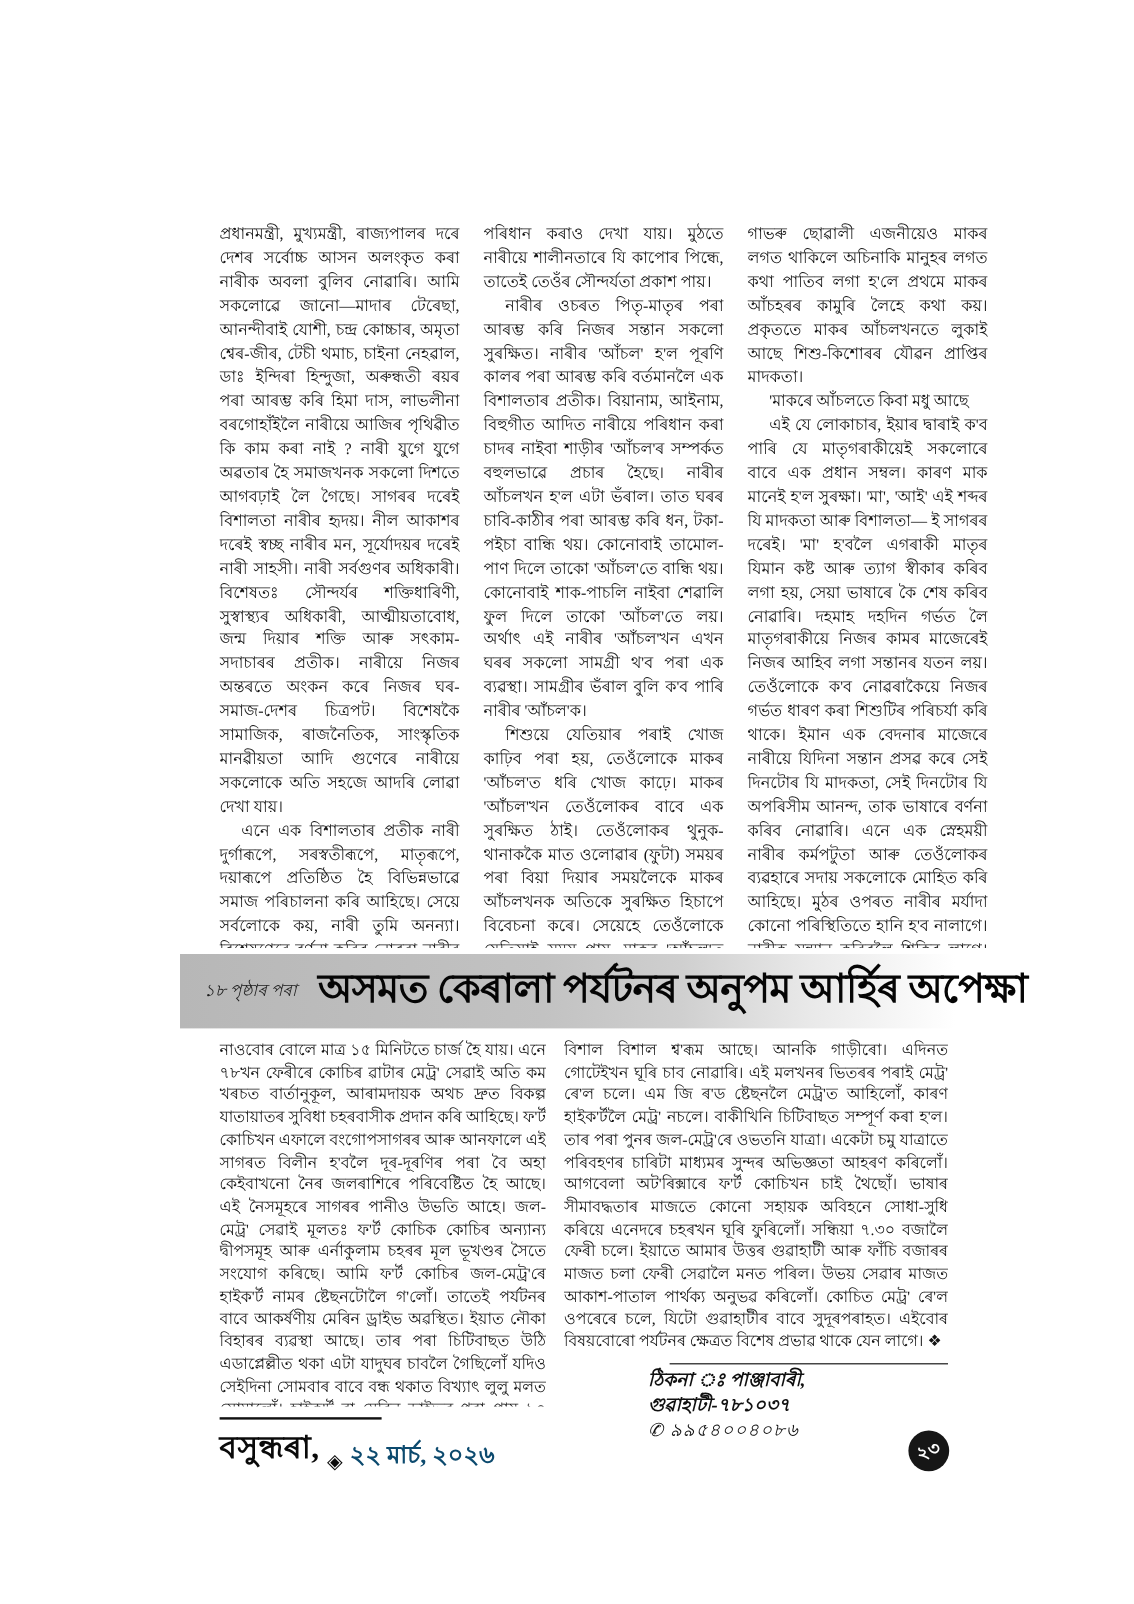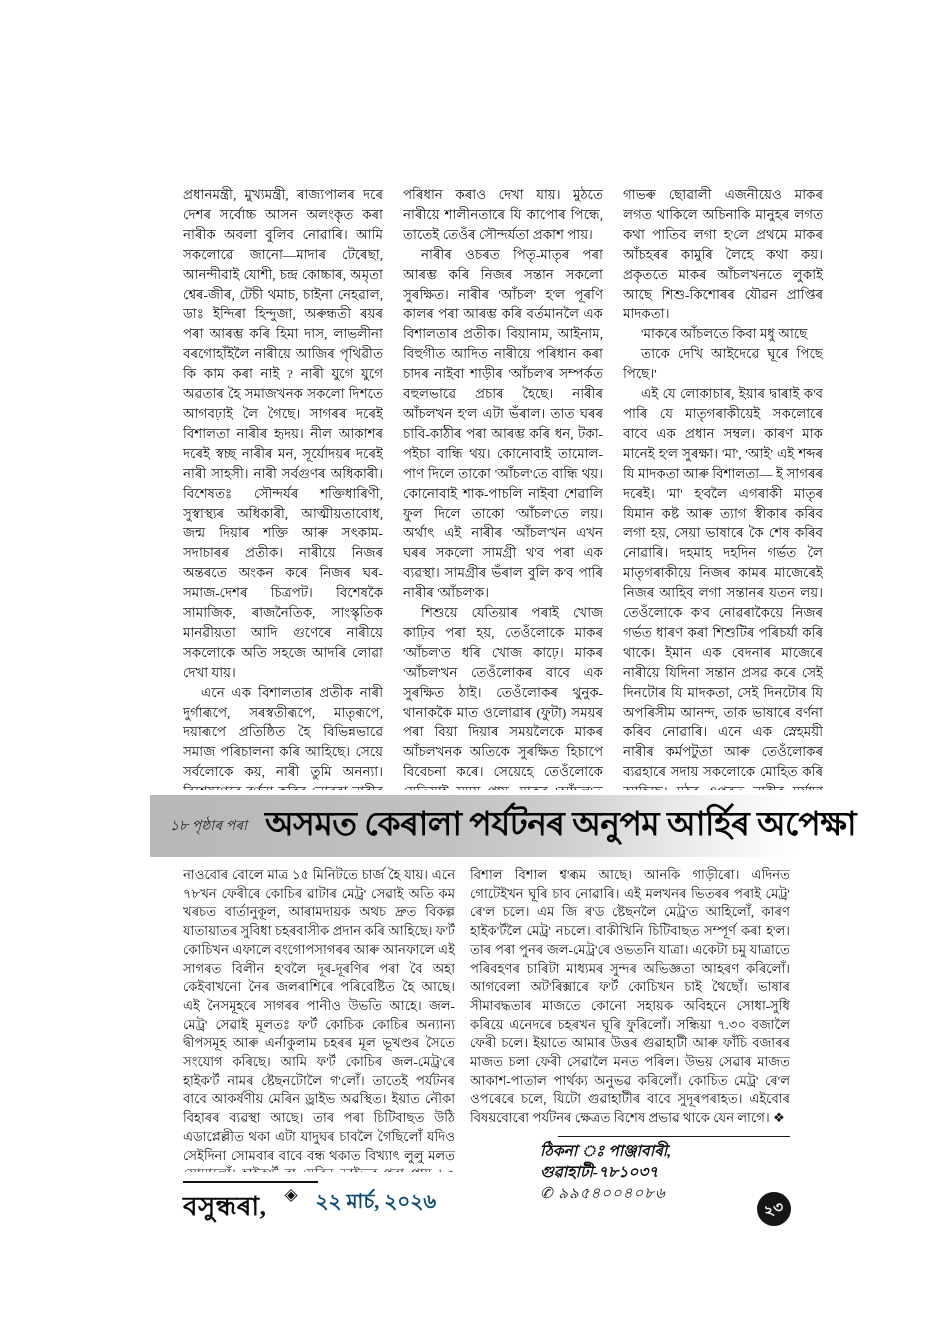--- a/index.html
+++ b/index.html
@@ -46,21 +46,21 @@
 
   
   .addr-block{position:absolute;left:540px;top:1136px;width:250px;text-align:left;}
   .addr-rule{border-top:1.5px solid #1a1a1a;width:232px;margin:0 0 3px auto;}
   .addr-line{font-style:italic;font-weight:bold;font-size:15.5px;line-height:21px;color:#101010;}
   .phone-line{font-style:italic;font-size:15px;line-height:22px;color:#101010;letter-spacing:1px;}
 
   
   .footer-rule{position:absolute;left:183px;top:1181px;width:135px;border-top:2px solid #111;}
   .footer{
-    position:absolute;left:183px;top:1186px;display:flex;align-items:flex-start;gap:18px;
+    position:absolute;left:183px;top:1186px;display:flex;align-items:flex-end;gap:6px;
   }
   .brand{font-weight:bold;font-size:26px;color:#0a0a0a;letter-spacing:0.5px;}
   .ornament{font-size:17px;color:#0a0a0a;position:relative;top:-2px;}
   .date{font-size:20px;font-weight:bold;color:#0c4a6e;font-family:Liberation Serif, serif;}
 
   .page-badge{
     position:absolute;left:757px;top:1192px;width:34px;height:34px;border-radius:50%;
     background:#161616;color:#fff;display:flex;align-items:center;justify-content:center;
     font-size:15px;font-weight:bold;
   }
@@ -77,21 +77,20 @@
         <p class="ind">এনে এক বিশালতাৰ প্ৰতীক নাৰী দুৰ্গাৰূপে, সৰস্বতীৰূপে, মাতৃৰূপে, দয়াৰূপে প্ৰতিষ্ঠিত হৈ বিভিন্নভাৱে সমাজ পৰিচালনা কৰি আহিছে। সেয়ে সৰ্বলোকে কয়, নাৰী তুমি অনন্যা। বিশেষণেৰে বৰ্ণনা কৰিব নোৱৰা নাৰীৰ সাজ-সজ্জাতো আছে বিভিন্ন লোকাচাৰ। চাদৰ-মেখেলা অথবা শাড়ীৰে নাৰীক অতি সৌন্দৰ্যময়ী যেন লাগে। অৱশ্যে বৰ্তমান সময়ত চুৰিদাৰ, কামিজ, লংপেণ্ট-চাৰ্ট, টি-চাৰ্ট, হাফপেণ্ট</p>
       </div>
     <div class="col">
         <p>পৰিধান কৰাও দেখা যায়। মুঠতে নাৰীয়ে শালীনতাৰে যি কাপোৰ পিন্ধে, তাতেই তেওঁৰ সৌন্দৰ্যতা প্ৰকাশ পায়।</p>
         <p class="ind">নাৰীৰ ওচৰত পিতৃ-মাতৃৰ পৰা আৰম্ভ কৰি নিজৰ সন্তান সকলো সুৰক্ষিত। নাৰীৰ 'আঁচল' হ'ল পূৰণি কালৰ পৰা আৰম্ভ কৰি বৰ্তমানলৈ এক বিশালতাৰ প্ৰতীক। বিয়ানাম, আইনাম, বিহুগীত আদিত নাৰীয়ে পৰিধান কৰা চাদৰ নাইবা শাড়ীৰ 'আঁচল'ৰ সম্পৰ্কত বহুলভাৱে প্ৰচাৰ হৈছে। নাৰীৰ আঁচলখন হ'ল এটা ভঁৰাল। তাত ঘৰৰ চাবি-কাঠীৰ পৰা আৰম্ভ কৰি ধন, টকা-পইচা বান্ধি থয়। কোনোবাই তামোল-পাণ দিলে তাকো 'আঁচল'তে বান্ধি থয়। কোনোবাই শাক-পাচলি নাইবা শেৱালি ফুল দিলে তাকো 'আঁচল'তে লয়। অৰ্থাৎ এই নাৰীৰ 'আঁচল'খন এখন ঘৰৰ সকলো সামগ্ৰী থ'ব পৰা এক ব্যৱস্থা। সামগ্ৰীৰ ভঁৰাল বুলি ক'ব পাৰি নাৰীৰ 'আঁচল'ক।</p>
         <p class="ind">শিশুয়ে যেতিয়াৰ পৰাই খোজ কাঢ়িব পৰা হয়, তেওঁলোকে মাকৰ 'আঁচল'ত ধৰি খোজ কাঢ়ে। মাকৰ 'আঁচল'খন তেওঁলোকৰ বাবে এক সুৰক্ষিত ঠাই। তেওঁলোকৰ থুনুক-থানাককৈ মাত ওলোৱাৰ (ফুটা) সময়ৰ পৰা বিয়া দিয়াৰ সময়লৈকে মাকৰ আঁচলখনক অতিকে সুৰক্ষিত হিচাপে বিবেচনা কৰে। সেয়েহে তেওঁলোকে যেতিয়াই সময় পায়, মাকৰ 'আঁচল'ত ধৰি কথা কয়, গান গায়। মাকৰ আঁচলত ধৰাব লগে লগেই তেওঁলোকে নিজকে সকলো দিশৰ পৰা সুৰক্ষিত অনুভৱ কৰে। এক কথাত ক'বলৈ হ'লে নাৰীৰ 'আঁচল'খনকে শিশু-কিশোৰৰ শৈশৱ কালৰ পৰা আৰম্ভ কৰি যৌৱন কালৰ সময়ছোৱালৈকে এক বিশেষভাৱে সুৰক্ষা প্ৰদান কৰে বুলি তেওঁলোকে অনুভৱ কৰে।</p>
       </div>
     <div class="col">
         <p>গাভৰু ছোৱালী এজনীয়েও মাকৰ লগত থাকিলে অচিনাকি মানুহৰ লগত কথা পাতিব লগা হ'লে প্ৰথমে মাকৰ আঁচহৰৰ কামুৰি লৈহে কথা কয়। প্ৰকৃততে মাকৰ আঁচলখনতে লুকাই আছে শিশু-কিশোৰৰ যৌৱন প্ৰাপ্তিৰ মাদকতা।</p>
         <p class="ind">'মাকৰে আঁচলতে কিবা মধু আছে</p>
-        <p class="ind">তাকে দেখি আইদেৱে ঘূৰে পিছে পিছে।'</p>
         <p class="ind">এই যে লোকাচাৰ, ইয়াৰ দ্বাৰাই ক'ব পাৰি যে মাতৃগৰাকীয়েই সকলোৰে বাবে এক প্ৰধান সম্বল। কাৰণ মাক মানেই হ'ল সুৰক্ষা। 'মা', 'আই' এই শব্দৰ যি মাদকতা আৰু বিশালতা— ই সাগৰৰ দৰেই। 'মা' হ'বলৈ এগৰাকী মাতৃৰ যিমান কষ্ট আৰু ত্যাগ স্বীকাৰ কৰিব লগা হয়, সেয়া ভাষাৰে কৈ শেষ কৰিব নোৱাৰি। দহমাহ দহদিন গৰ্ভত লৈ মাতৃগৰাকীয়ে নিজৰ কামৰ মাজেৰেই নিজৰ আহিব লগা সন্তানৰ যতন লয়। তেওঁলোকে ক'ব নোৱৰাকৈয়ে নিজৰ গৰ্ভত ধাৰণ কৰা শিশুটিৰ পৰিচৰ্যা কৰি থাকে। ইমান এক বেদনাৰ মাজেৰে নাৰীয়ে যিদিনা সন্তান প্ৰসৱ কৰে সেই দিনটোৰ যি মাদকতা, সেই দিনটোৰ যি অপৰিসীম আনন্দ, তাক ভাষাৰে বৰ্ণনা কৰিব নোৱাৰি। এনে এক স্নেহময়ী নাৰীৰ কৰ্মপটুতা আৰু তেওঁলোকৰ ব্যৱহাৰে সদায় সকলোকে মোহিত কৰি আহিছে। মুঠৰ ওপৰত নাৰীৰ মৰ্যাদা কোনো পৰিস্থিতিতে হানি হ'ব নালাগে। নাৰীক সন্মান কৰিবলৈ শিকিব লাগে। নাৰীয়ে নাৰীৰ প্ৰাপ্য আদায়ৰ বাবে কোনোকালেই আন্দোলন কৰিব নালাগে।❖</p>
       </div>
   </div>
 
   <div class="banner">
     <div class="kicker">১৮ পৃষ্ঠাৰ পৰা</div>
     <div class="headline">অসমত কেৰালা পৰ্যটনৰ অনুপম আৰ্হিৰ অপেক্ষা</div>
   </div>
 
   <div class="bot-col" id="bot-left">

